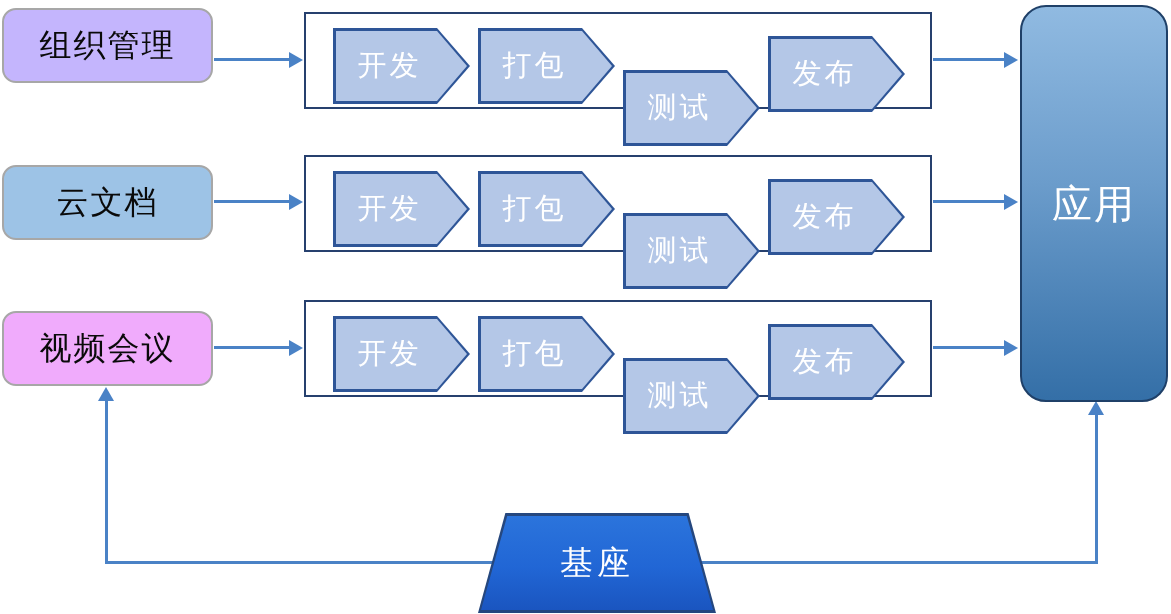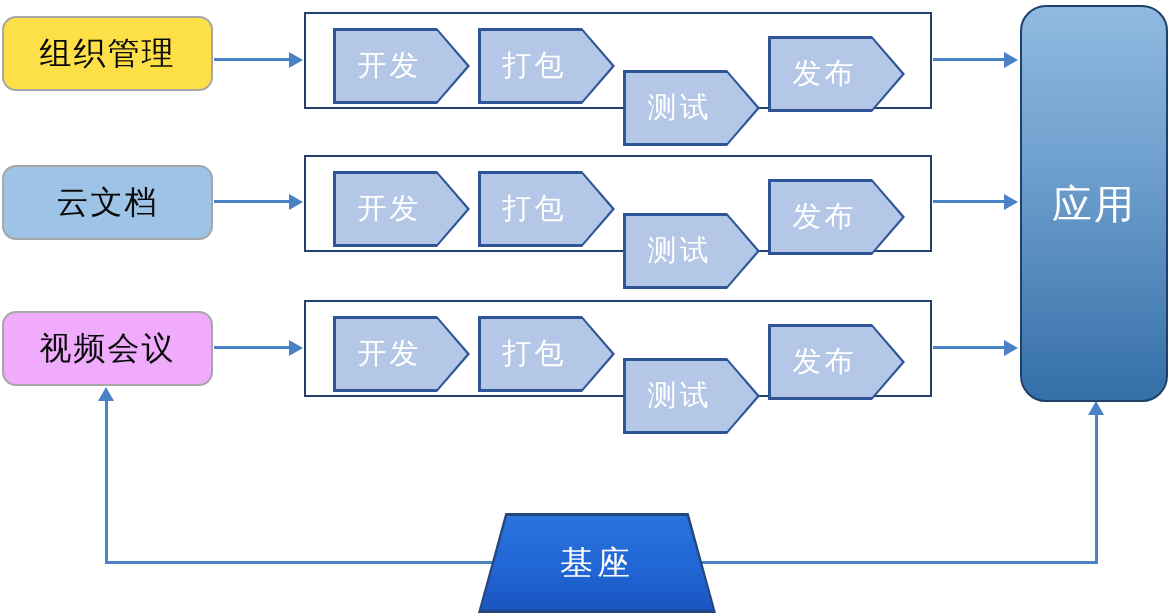--- a/index.html
+++ b/index.html
@@ -7,21 +7,21 @@
     position:relative;width:1171px;height:614px;background:#ffffff;overflow:hidden;
     font-family:"Liberation Sans","DejaVu Sans",sans-serif;
   }
   
   .source{
     position:absolute;left:2px;width:211px;height:75px;box-sizing:border-box;
     border:2.5px solid #A7A7A7;border-radius:14px;
     display:flex;align-items:center;justify-content:center;
     font-size:32px;color:#0a0a0a;letter-spacing:2px;
   }
-  .source.org{top:16px;background:#fde047;}
+  .source.org{top:8px;background:#c4b5fd;}
   .source.docs{top:165px;background:#9DC3E6;}
   .source.video{top:311px;background:#f0abfc;}
   
   .pipeline{
     position:absolute;left:304px;width:628px;height:97px;box-sizing:border-box;
     border:2.5px solid #26406E;background:transparent;
   }
   .pipeline.row1{top:12px;}
   .pipeline.row2{top:155px;}
   .pipeline.row3{top:300px;}

